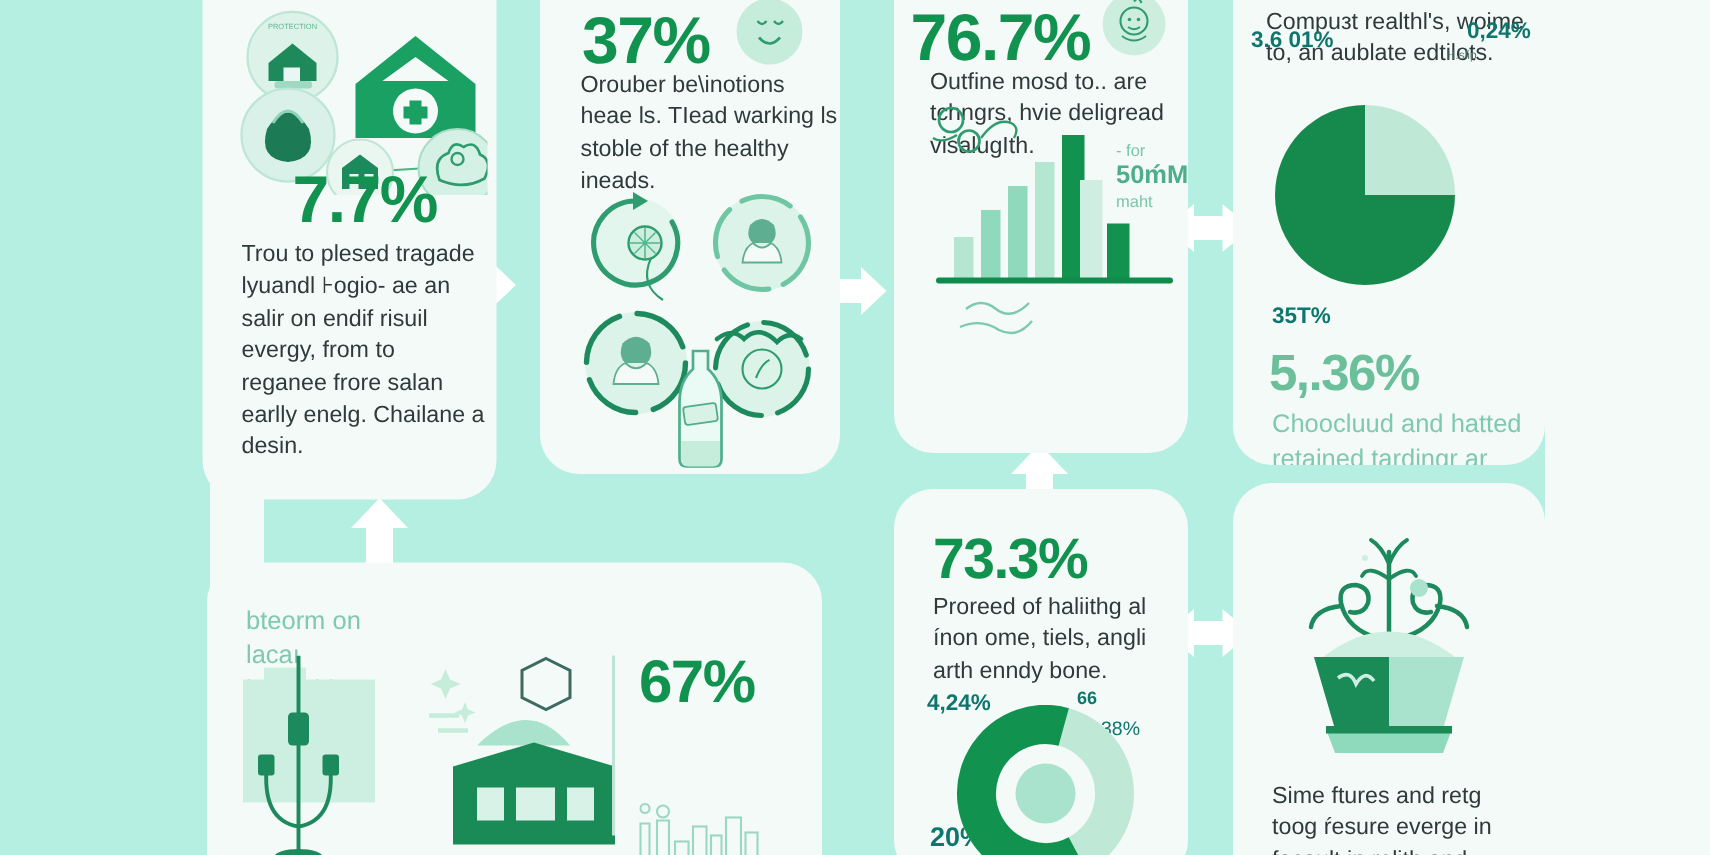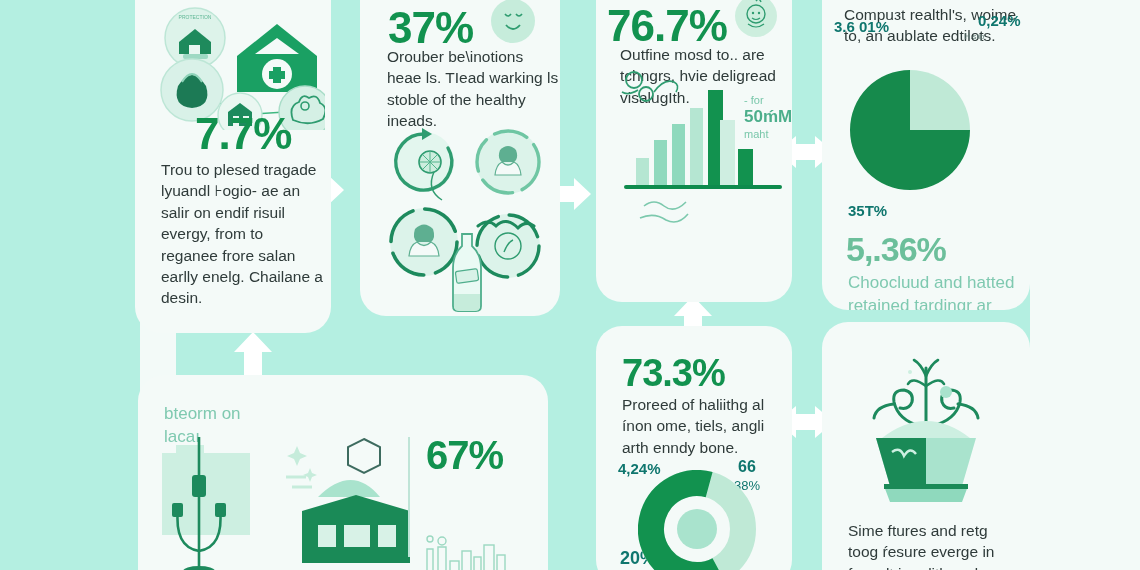--- a/index.html
+++ b/index.html
@@ -313,21 +313,21 @@
     </div>
   </div>
 </div>
 
 <div class="card" style="left:596px;top:326px;width:196px;height:260px;">
   <div class="card-inner">
     <div class="stat" style="position:absolute;left:26px;top:28px;font-size:38px;">73.3%</div>
     <div class="body-text" style="position:absolute;left:26px;top:68px;width:166px;">Proreed of haliithg al ínon ome, tiels, angli arth enndy bone.</div>
 
     <div class="chart-label" style="position:absolute;left:22px;top:134px;">4,24%</div>
-    <div class="chart-label" style="position:absolute;left:142px;top:132px;font-size:16px;text-align:right;">66</div>
+    <div class="chart-label" style="position:absolute;left:122px;top:132px;font-size:12px;text-align:right;">66</div>
     <div class="chart-label sm" style="position:absolute;left:138px;top:152px;">38%</div>
     <div class="chart-label" style="position:absolute;left:24px;top:222px;font-size:18px;">20%</div>
 
     <div style="position:absolute;left:42px;top:144px;width:118px;height:118px;">
       <svg width="118" height="118" viewBox="0 0 118 118">
         <circle cx="59" cy="59" r="46" fill="none" stroke="#bfe9d6" stroke-width="26"></circle>
         <circle cx="59" cy="59" r="46" fill="none" stroke="#12924f" stroke-width="26" stroke-dasharray="179 290" stroke-dashoffset="0" transform="rotate(62 59 59)"></circle>
         <circle cx="59" cy="59" r="20" fill="#a9e3cd"></circle>
         <circle cx="59" cy="59" r="33" fill="none" stroke="#f4faf8" stroke-width="0"></circle>
       </svg>

